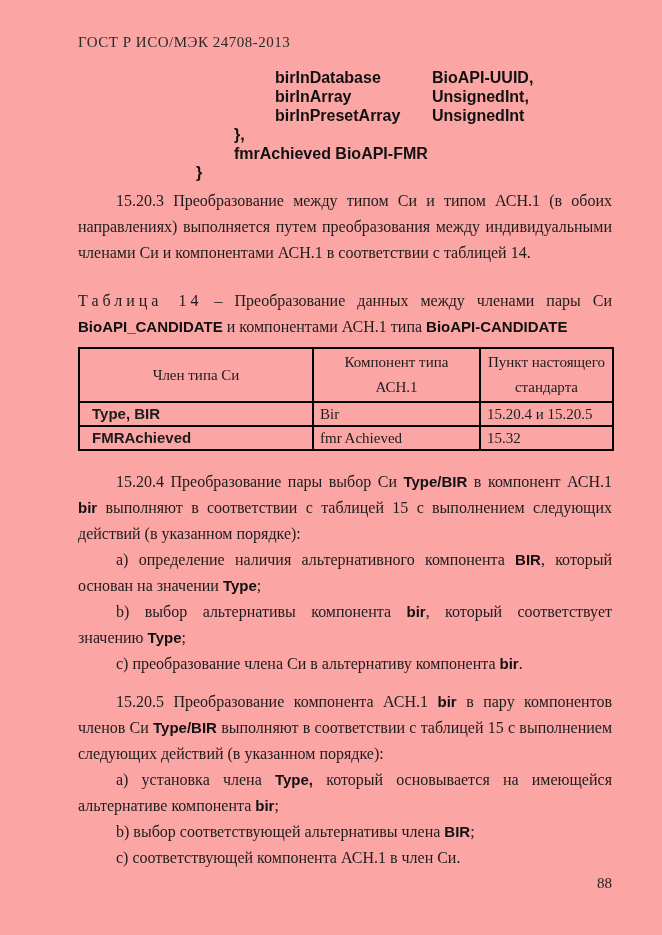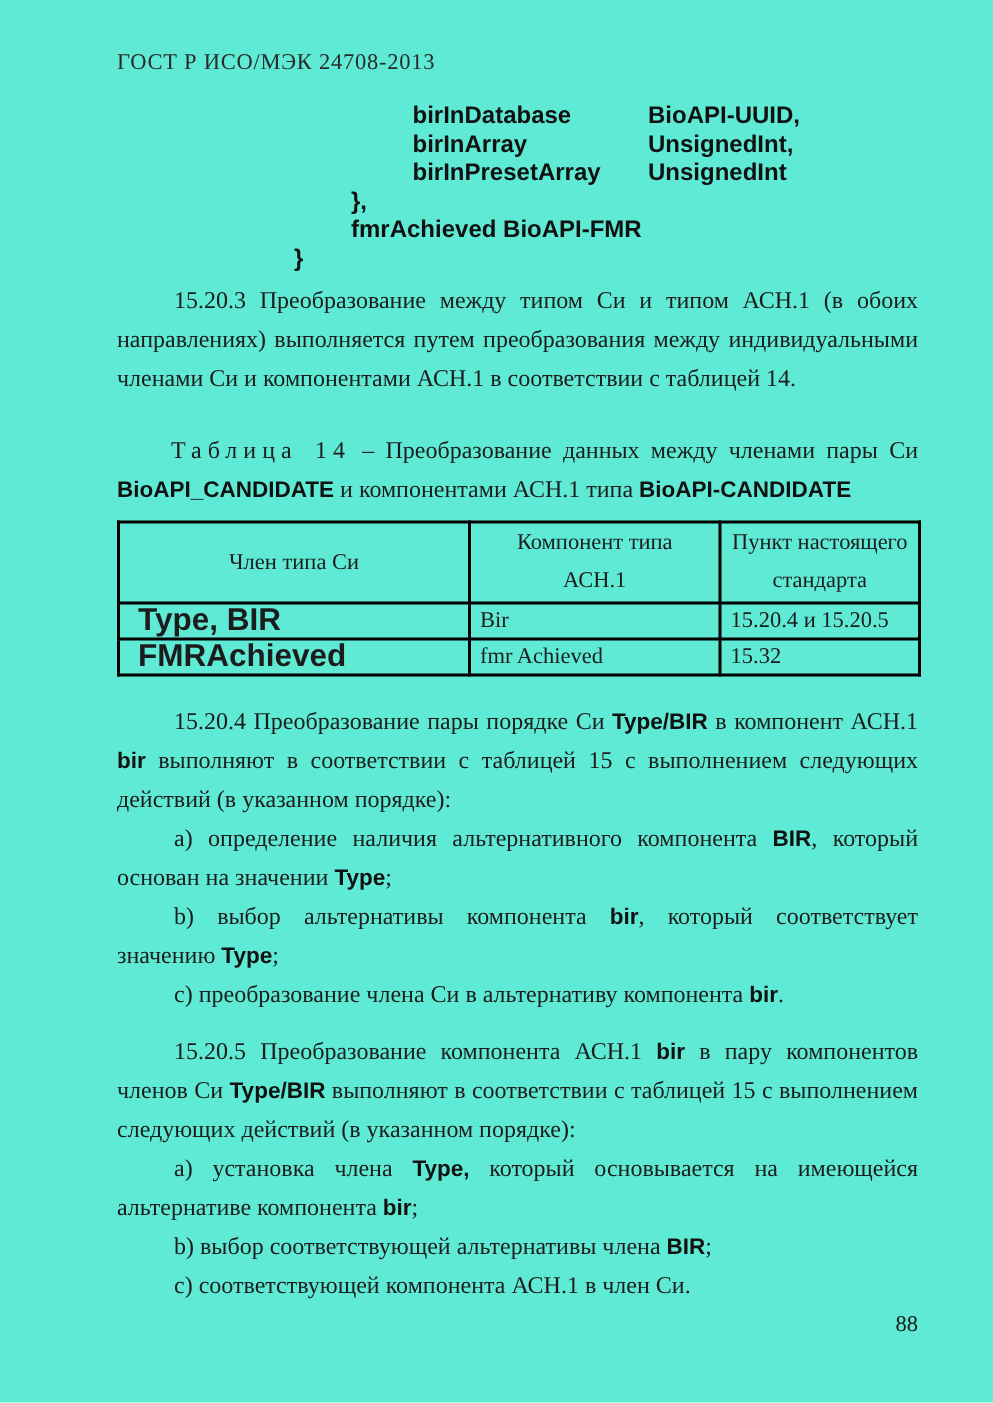--- a/index.html
+++ b/index.html
@@ -4,21 +4,21 @@
 <style>
   html, body {
     margin: 0;
     padding: 0;
     background: #ffffff;
   }
   .page {
     position: relative;
     width: 662px;
     height: 935px;
-    background: #5eead4;
+    background: #fca5a5;
     color: #1c1c1c;
     font-family: "Liberation Serif", serif;
     overflow: hidden;
   }
   .content {
     position: absolute;
     left: 78px;
     top: 33px;
     width: 534px;
   }
@@ -58,21 +58,21 @@
     line-height: 26px;
     text-align: justify;
     text-indent: 0;
   }
   .bs {
     font-family: "Liberation Sans", sans-serif;
     font-weight: bold;
     font-size: 15px;
     color: #111;
   }
-  .ls { letter-spacing: 4px; margin-left: 36px; }
+  .ls { letter-spacing: 4px; }
   
   .tbl {
     margin-top: 7px;
     border-collapse: collapse;
     width: 534px;
     table-layout: fixed;
   }
   .tbl th, .tbl td {
     border: 2px solid #000;
     font-weight: normal;
@@ -88,21 +88,21 @@
     font-size: 15px;
     line-height: 20px;
     height: 20px;
     padding: 1px 6px;
     text-align: left;
     vertical-align: middle;
   }
   .tbl td.bs-cell {
     font-family: "Liberation Sans", sans-serif;
     font-weight: bold;
-    font-size: 21px;
+    font-size: 15px;
     padding-left: 12px;
   }
   
   .p-15204 { margin-top: 18px; }
   .p-15205 { margin-top: 12px; }
   .footer-pagenum {
     font-size: 15px;
     line-height: 24px;
     text-indent: 0;
     text-align: right;
@@ -163,21 +163,21 @@
           <td>15.20.4 и 15.20.5</td>
         </tr>
         <tr>
           <td class="bs-cell">FMRAchieved</td>
           <td>fmr Achieved</td>
           <td>15.32</td>
         </tr>
       </tbody>
     </table>
 
-    <div class="para p-15204"><span>15.20.4 Преобразование пары порядке Си </span><span class="bs">Type/BIR</span><span> в компонент АСН.1 </span><span class="bs">bir</span><span> выполняют в соответствии с таблицей 15 с выполнением следующих действий (в указанном порядке):</span></div>
+    <div class="para p-15204"><span>15.20.4 Преобразование пары выбор Си </span><span class="bs">Type/BIR</span><span> в компонент АСН.1 </span><span class="bs">bir</span><span> выполняют в соответствии с таблицей 15 с выполнением следующих действий (в указанном порядке):</span></div>
     <div class="para"><span>a) определение наличия альтернативного компонента </span><span class="bs">BIR</span><span>, который основан на значении </span><span class="bs">Type</span><span>;</span></div>
     <div class="para"><span>b) выбор альтернативы компонента </span><span class="bs">bir</span><span>, который соответствует значению </span><span class="bs">Type</span><span>;</span></div>
     <div class="para"><span>c) преобразование члена Си в альтернативу компонента </span><span class="bs">bir</span><span>.</span></div>
 
     <div class="para p-15205"><span>15.20.5 Преобразование компонента АСН.1 </span><span class="bs">bir</span><span> в пару компонентов членов Си </span><span class="bs">Type/BIR</span><span> выполняют в соответствии с таблицей 15 с выполнением следующих действий (в указанном порядке):</span></div>
     <div class="para"><span>a) установка члена </span><span class="bs">Type,</span><span> который основывается на имеющейся альтернативе компонента </span><span class="bs">bir</span><span>;</span></div>
     <div class="para"><span>b) выбор соответствующей альтернативы члена </span><span class="bs">BIR</span><span>;</span></div>
     <div class="para"><span>c) соответствующей компонента АСН.1 в член Си.</span></div>
 
     <div class="footer-pagenum">88</div>

